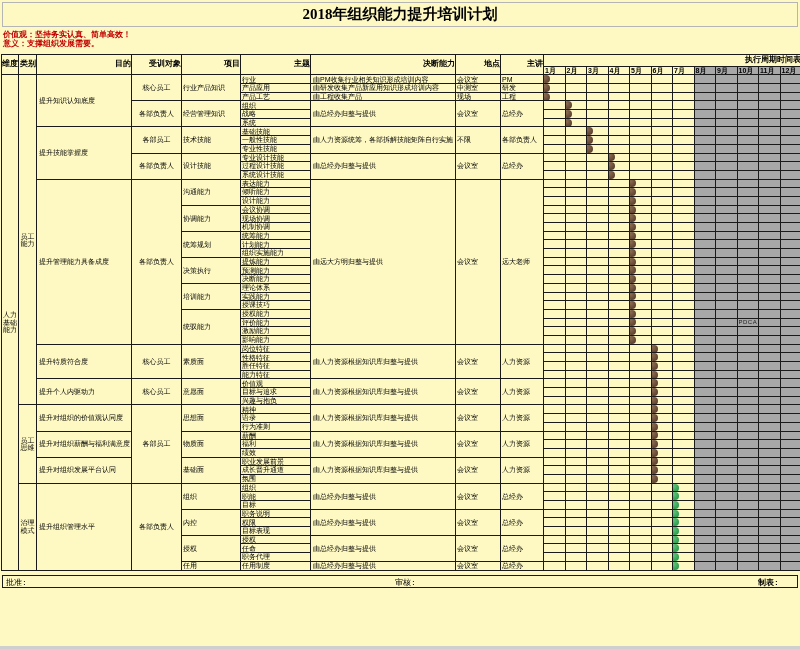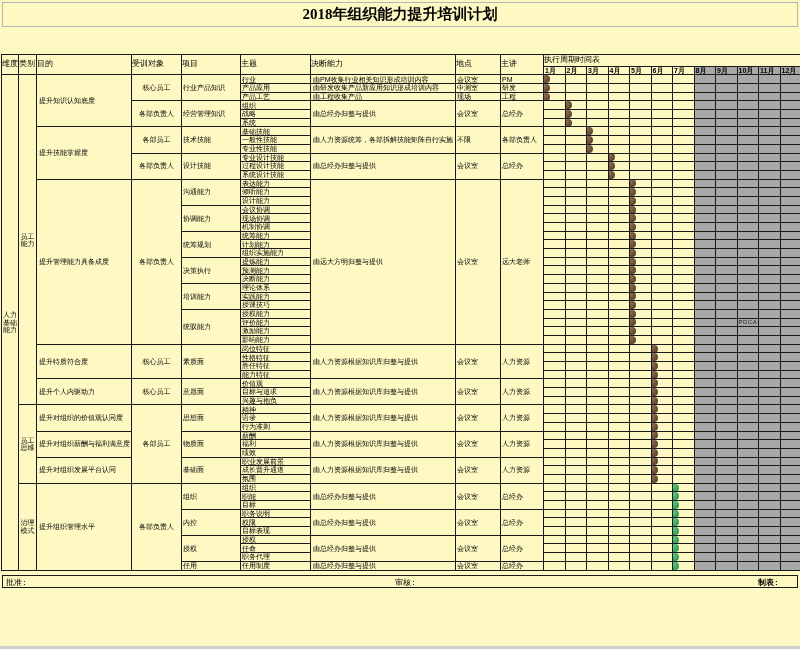--- a/index.html
+++ b/index.html
@@ -9,21 +9,21 @@
   .title-box { margin:2px 2px 0 2px; height:25px; border:1px solid #b5b5b5;
     display:flex; align-items:center; justify-content:center; }
   .title-box .t { font-family:"Liberation Serif", serif; font-weight:bold; font-size:15px; color:#000; }
 
   .intro { padding:3px 0 0 3px; height:27px; }
   .intro div { font-size:8px; font-weight:bold; color:#c00000; line-height:1.15; white-space:nowrap; }
 
   table.plan { border-collapse:collapse; table-layout:fixed; width:798px; margin-left:1px; }
   table.plan th, table.plan td { border:1px solid #1a1a1a; font-size:7px; line-height:1.05;
     overflow:hidden; color:#000; vertical-align:middle; }
-  thead th { font-weight:normal; text-align:left; }
+  thead th { font-weight:bold; text-align:right; }
   thead tr.hdr th { height:12px; font-size:8px; }
   thead tr.mrow th { height:8px; font-size:7px; font-weight:bold; text-align:left; padding-left:1px; }
   tbody td { height:8.7px; padding:0 1px; text-align:left; }
   tbody td.c0, tbody td.c1 { text-align:center; font-size:7px; }
   tbody td.c2 { padding-left:2px; }
   tbody td.c3 { text-align:center; }
   tbody td.c6 { padding-left:2px; }
   td.m { position:relative; padding:0; }
   .gray { background:#a8a8a8; }
   .dot { position:absolute; left:-2px; top:50%; transform:translateY(-50%);
@@ -43,20 +43,22 @@
 </head>
 <body>
 
 <div class="page">
 
   <div class="title-box">
     <div class="t">2018年组织能力提升培训计划</div>
   </div>
 
   <div class="intro">
+    <div>价值观：坚持务实认真、简单高效！</div>
+    <div>意义：支撑组织发展需要。</div>
   </div>
 
   <table class="plan">
     <colgroup>
       <col style="width:17px">
         <col style="width:18px">
         <col style="width:95px">
       <col style="width:50px">
         <col style="width:59px">
         <col style="width:70px">

